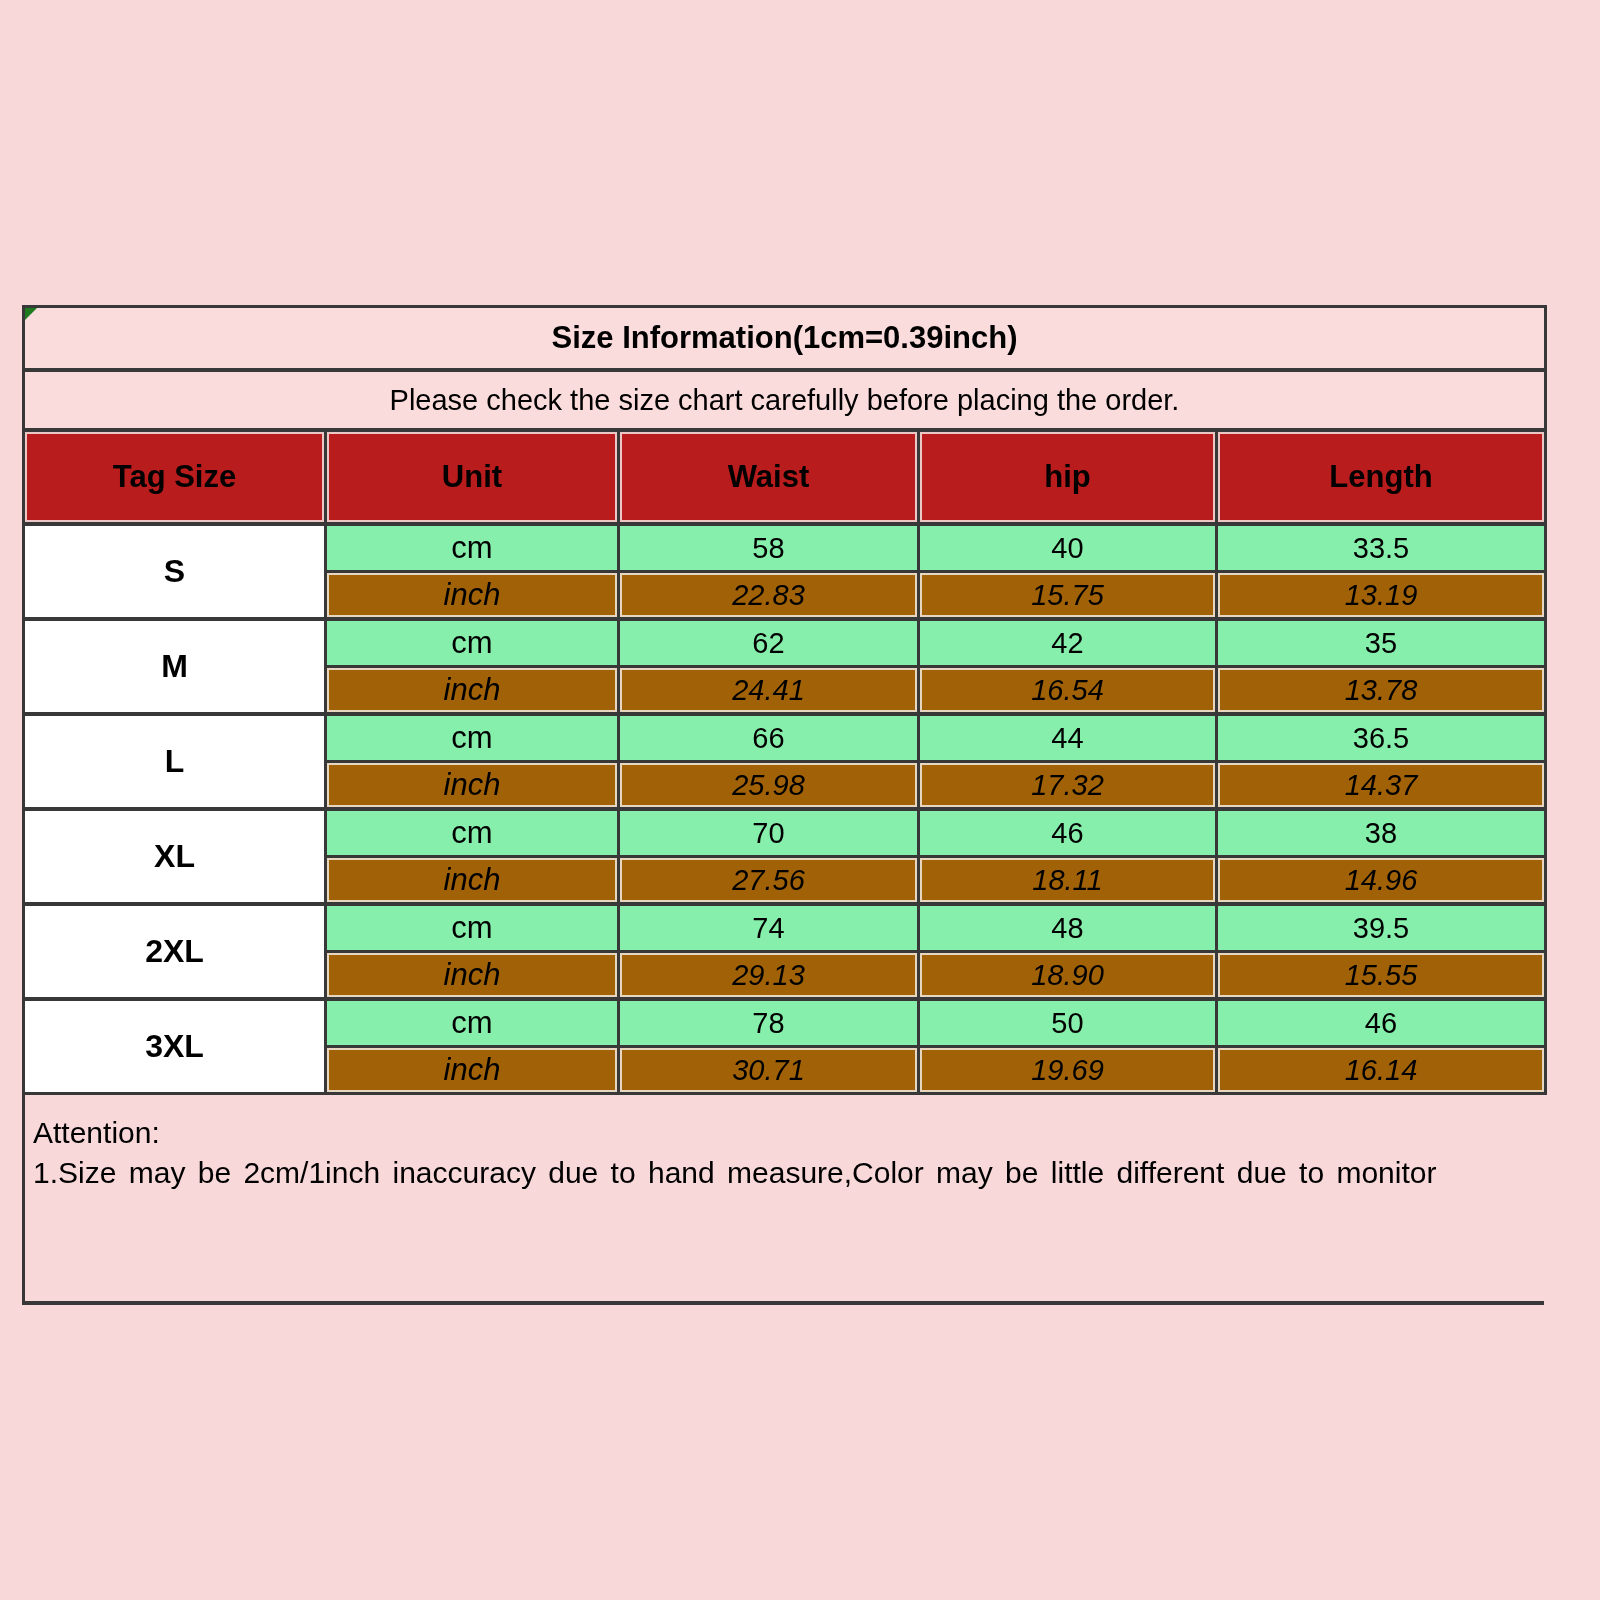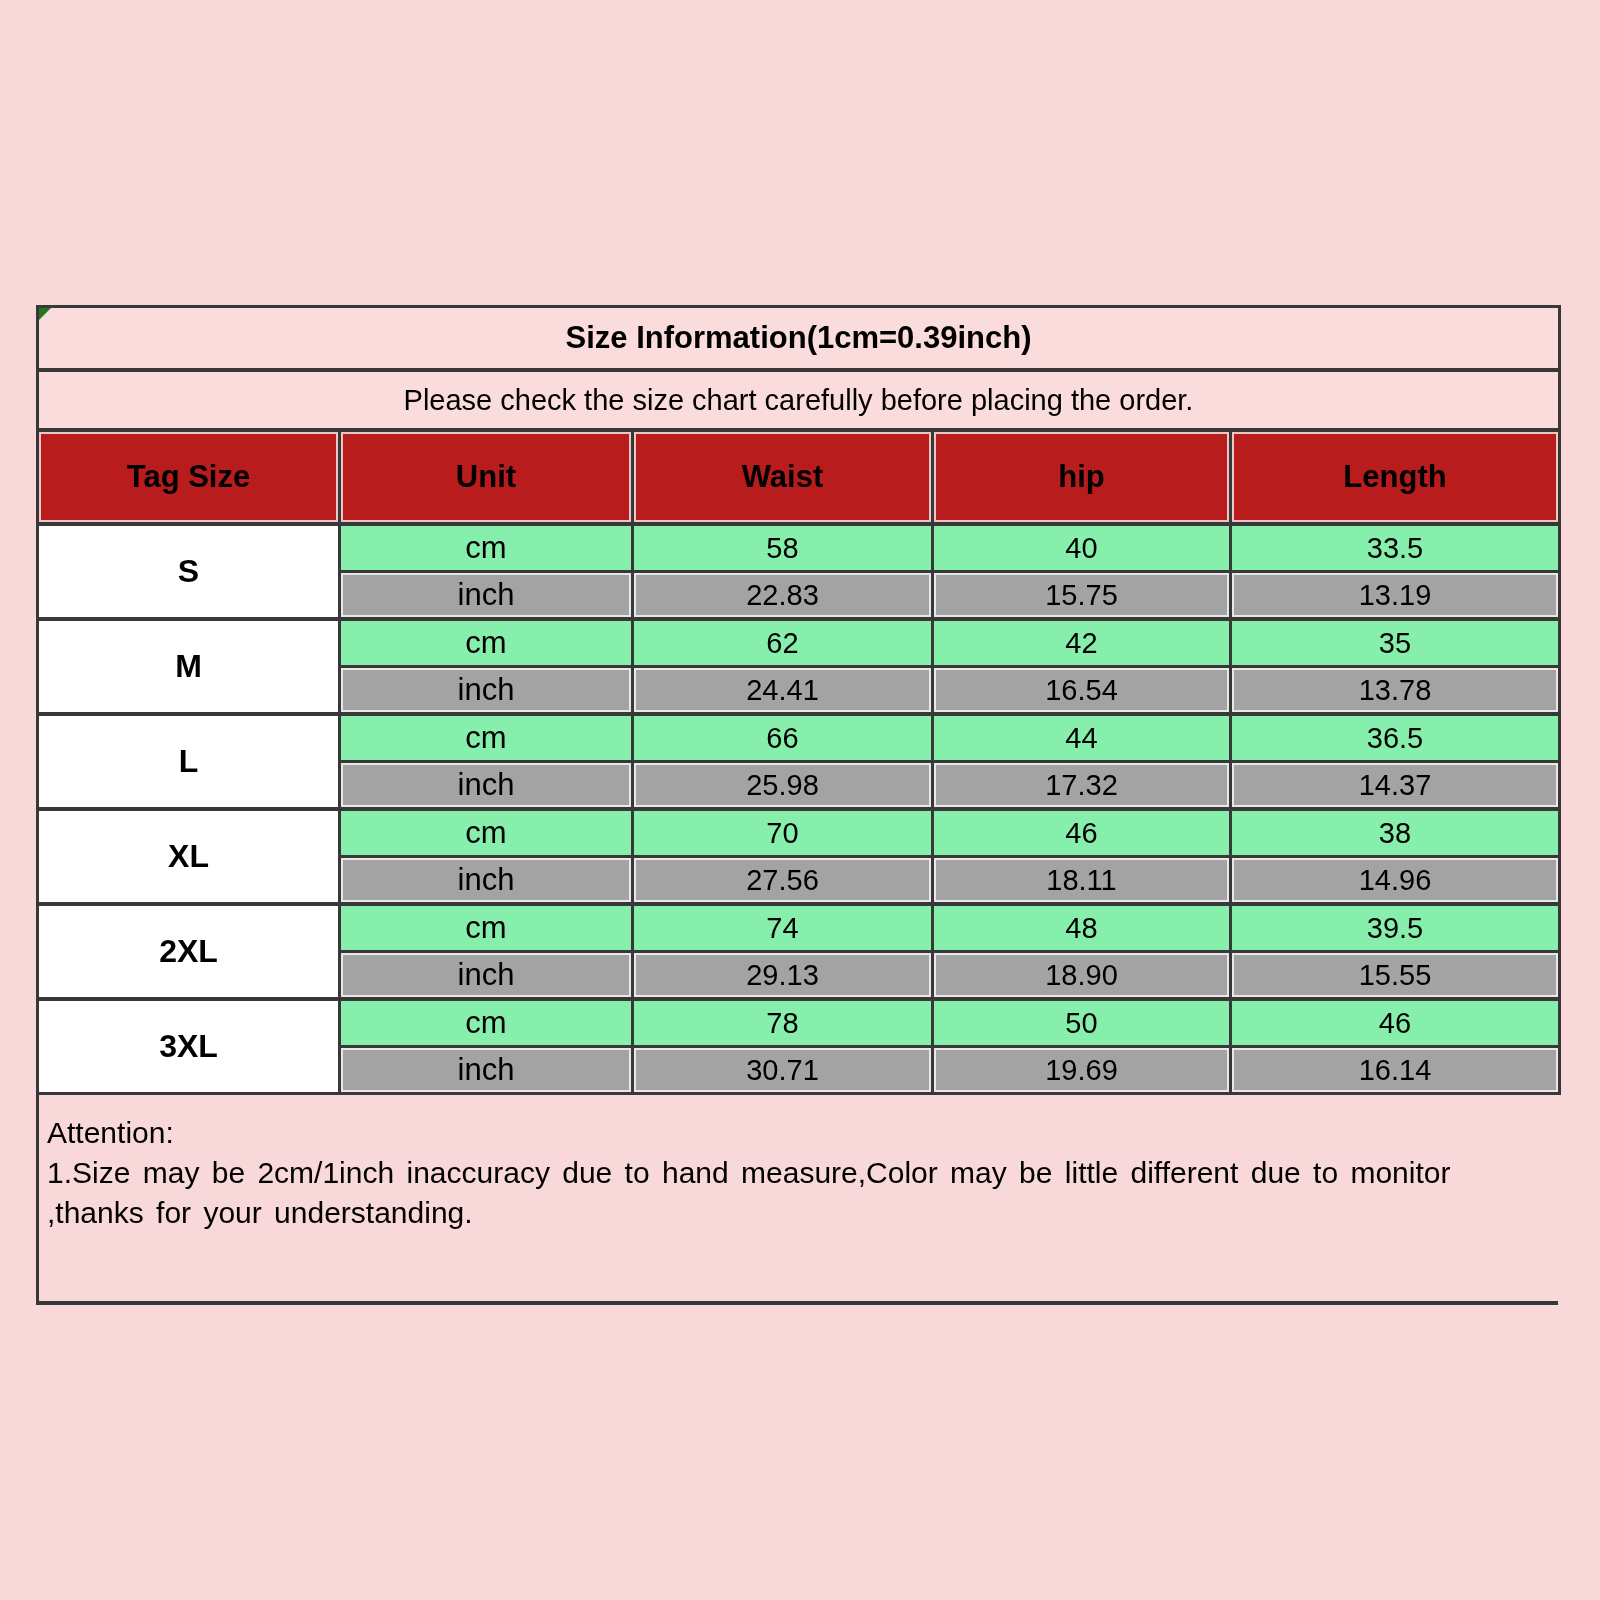--- a/index.html
+++ b/index.html
@@ -10,21 +10,21 @@
     width: 1600px;
     height: 1600px;
     background: #f9d8da;
     font-family: "Liberation Sans", sans-serif;
     color: #000;
     position: relative;
     overflow: hidden;
   }
   .sheet {
     position: absolute;
-    left: 36px;
+    left: 22px;
     top: 305px;
     width: 1522px;
   }
   .corner-marker {
     position: absolute;
     left: 3px;
     top: 3px;
     width: 0;
     height: 0;
     border-top: 12px solid #1f7a1f;
@@ -63,22 +63,23 @@
     font-size: 31px;
     font-weight: bold;
     box-shadow: inset 0 0 0 2px rgba(255,255,255,0.75);
     border-bottom-width: 4px;
   }
   tr.cm-row td, tr.inch-row td {
     height: 44px;
   }
   tr.cm-row td { background: #86efac; }
   tr.inch-row td {
-    background: #a3a3a3;
+    background: #a16207;
     box-shadow: inset 0 0 0 2px rgba(255,255,255,0.75);
+    font-style: italic;
   }
   tr.group-start td { border-top-width: 4px; }
   td.size-cell {
     background: #ffffff !important;
     font-size: 32px;
     font-weight: bold;
     box-shadow: none !important;
   }
   td.unit-cell { font-size: 31px; }
   td.value-cell { font-size: 29px; }
@@ -208,15 +209,14 @@
       <td class="value-cell">30.71</td>
       <td class="value-cell">19.69</td>
       <td class="value-cell">16.14</td>
     </tr>
   </tbody>
     </table>
 
   <div class="attention">
     <div class="line">Attention:</div>
     <div class="line">1.Size may be 2cm/1inch inaccuracy due to hand measure,Color may be little different due to monitor</div>
-    <div class="line">,thanks for your understanding.</div>
   </div>
 </div>
 
 </body></html>

